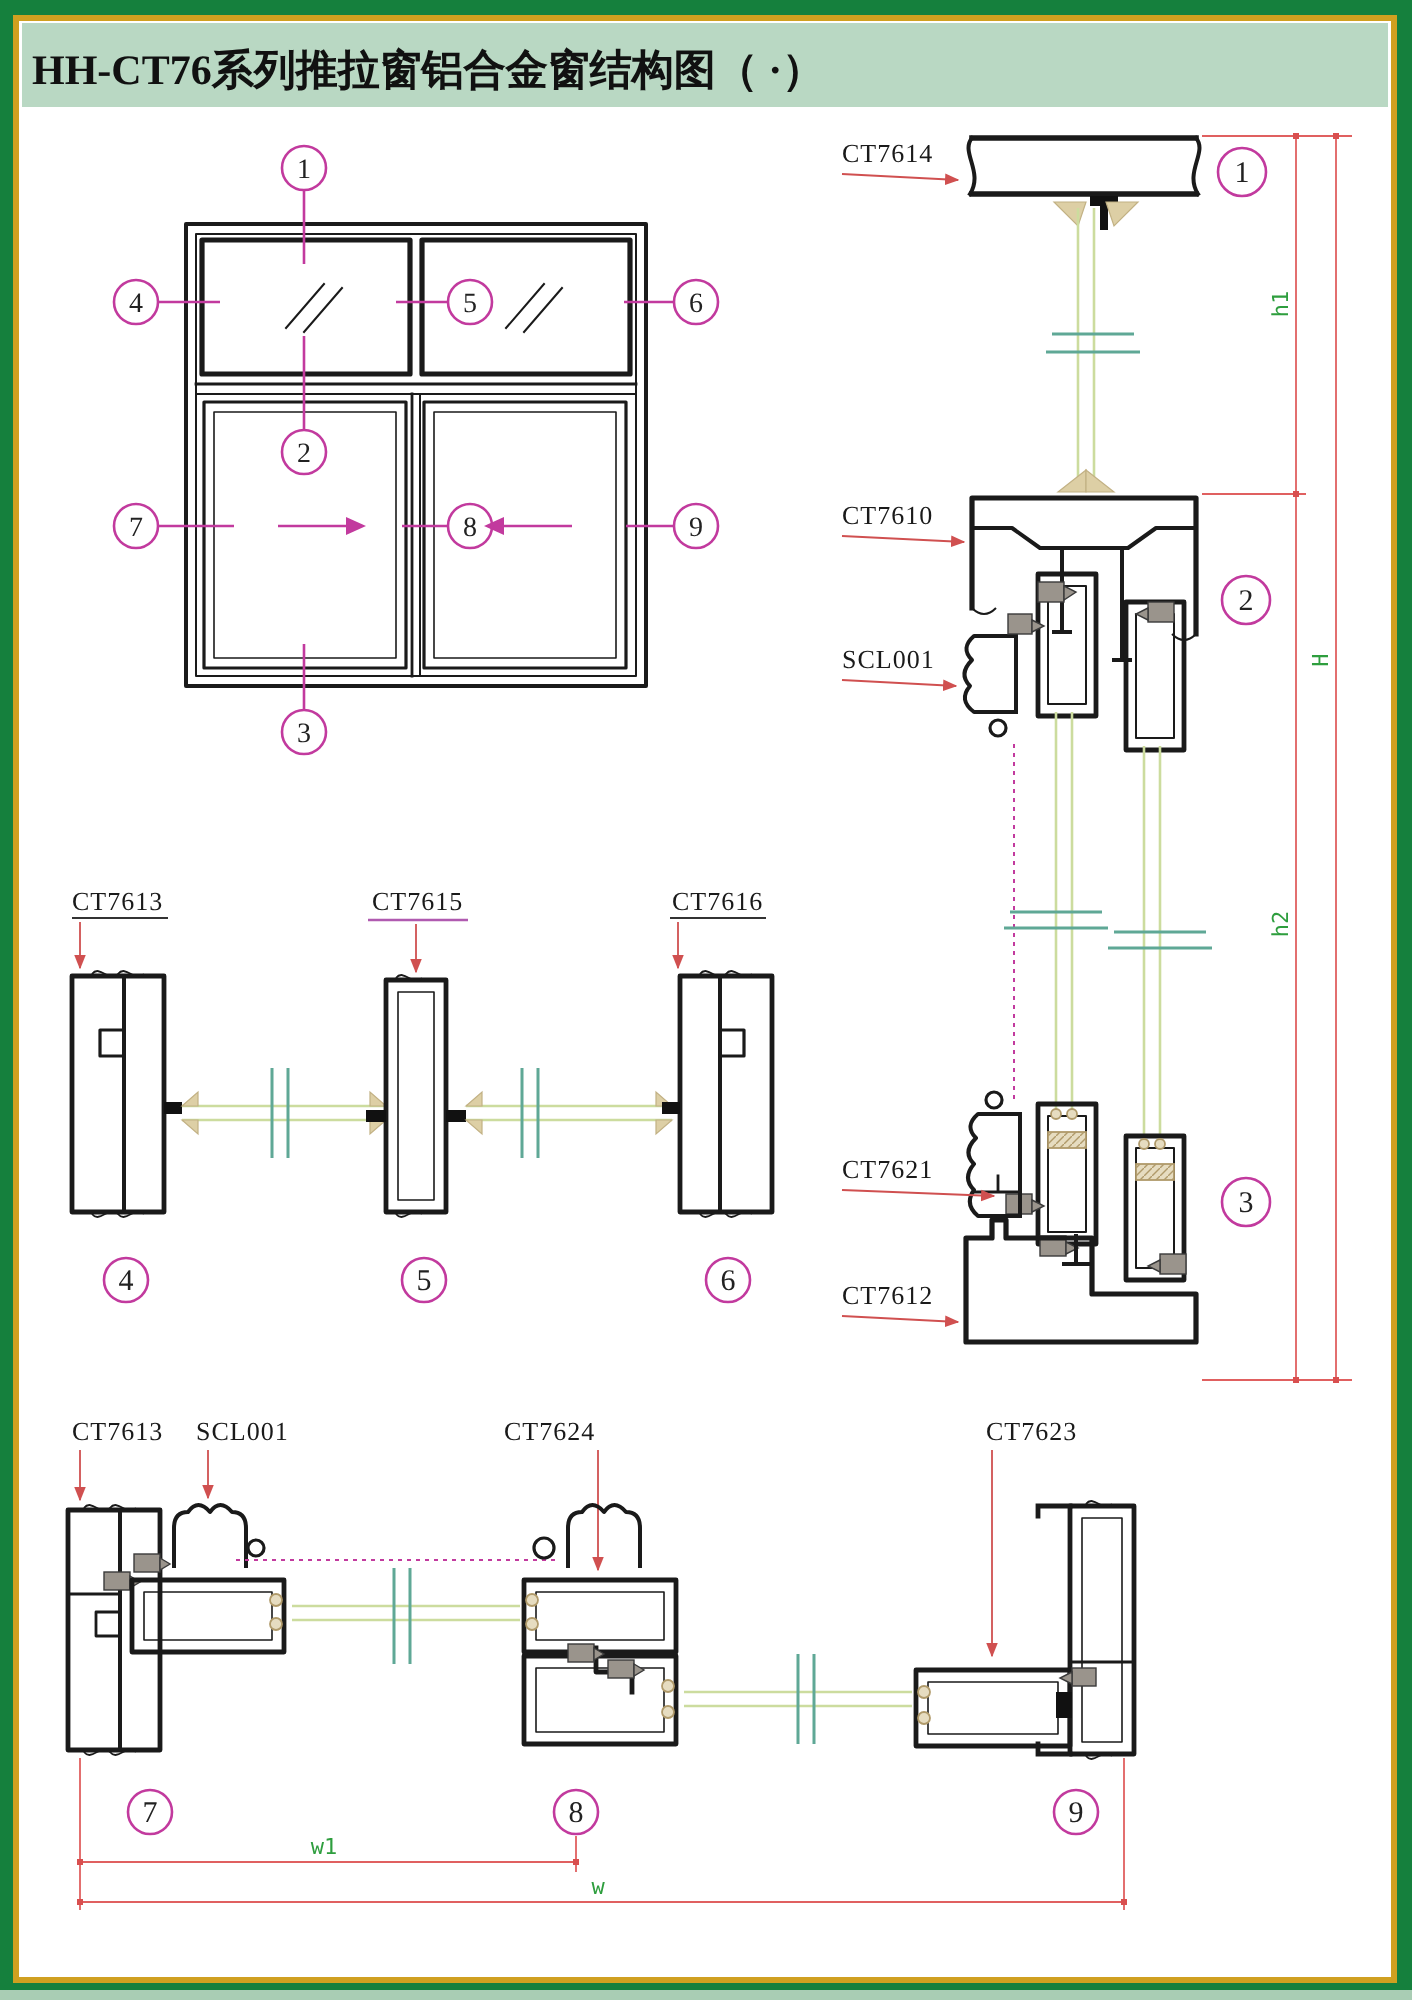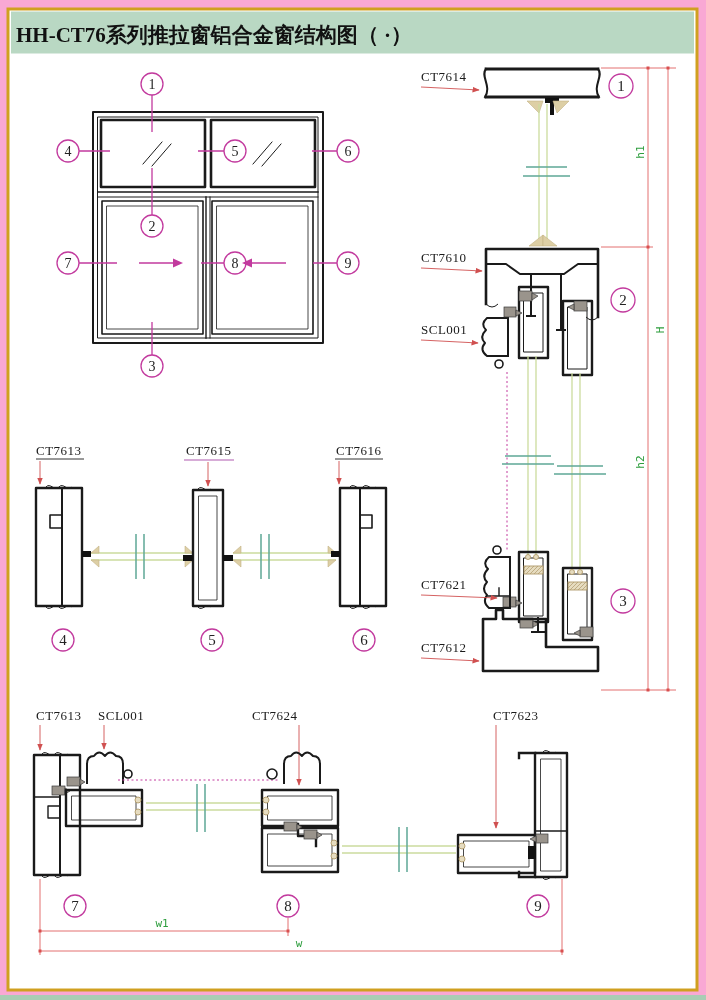--- a/index.html
+++ b/index.html
@@ -1,16 +1,16 @@
 <!DOCTYPE html>
 <html><head>
 <meta charset="utf-8">
 <style>
   html,body{margin:0;padding:0;background:#e8e8e8;}
-  #page{width:706px;height:1000px;background:#f9a8d4;position:relative;margin:0 auto;
+  #page{width:706px;height:1000px;background:#15803d;position:relative;margin:0 auto;
         font-family:"Liberation Serif","DejaVu Serif",serif;}
   svg{display:block}
   .blk{stroke:#1a1a1a;fill:none;stroke-linejoin:round;stroke-linecap:square}
   .sw1{stroke-width:1}.sw08{stroke-width:.8}.sw14{stroke-width:1.4}.sw16{stroke-width:1.6}
   .sw2{stroke-width:2}.sw24{stroke-width:2.4}.sw26{stroke-width:2.6}.sw28{stroke-width:2.8}
   .mag{stroke:#c23a9e;fill:none;stroke-width:1.3}
   .magfill{fill:#c23a9e;stroke:none}
   .dash{stroke:#c23a9e;fill:none;stroke-width:1;stroke-dasharray:2 2.5}
   .red{stroke:#e06060;fill:none;stroke-width:.9}
   .redlead{stroke:#d05050;fill:none;stroke-width:.9}

